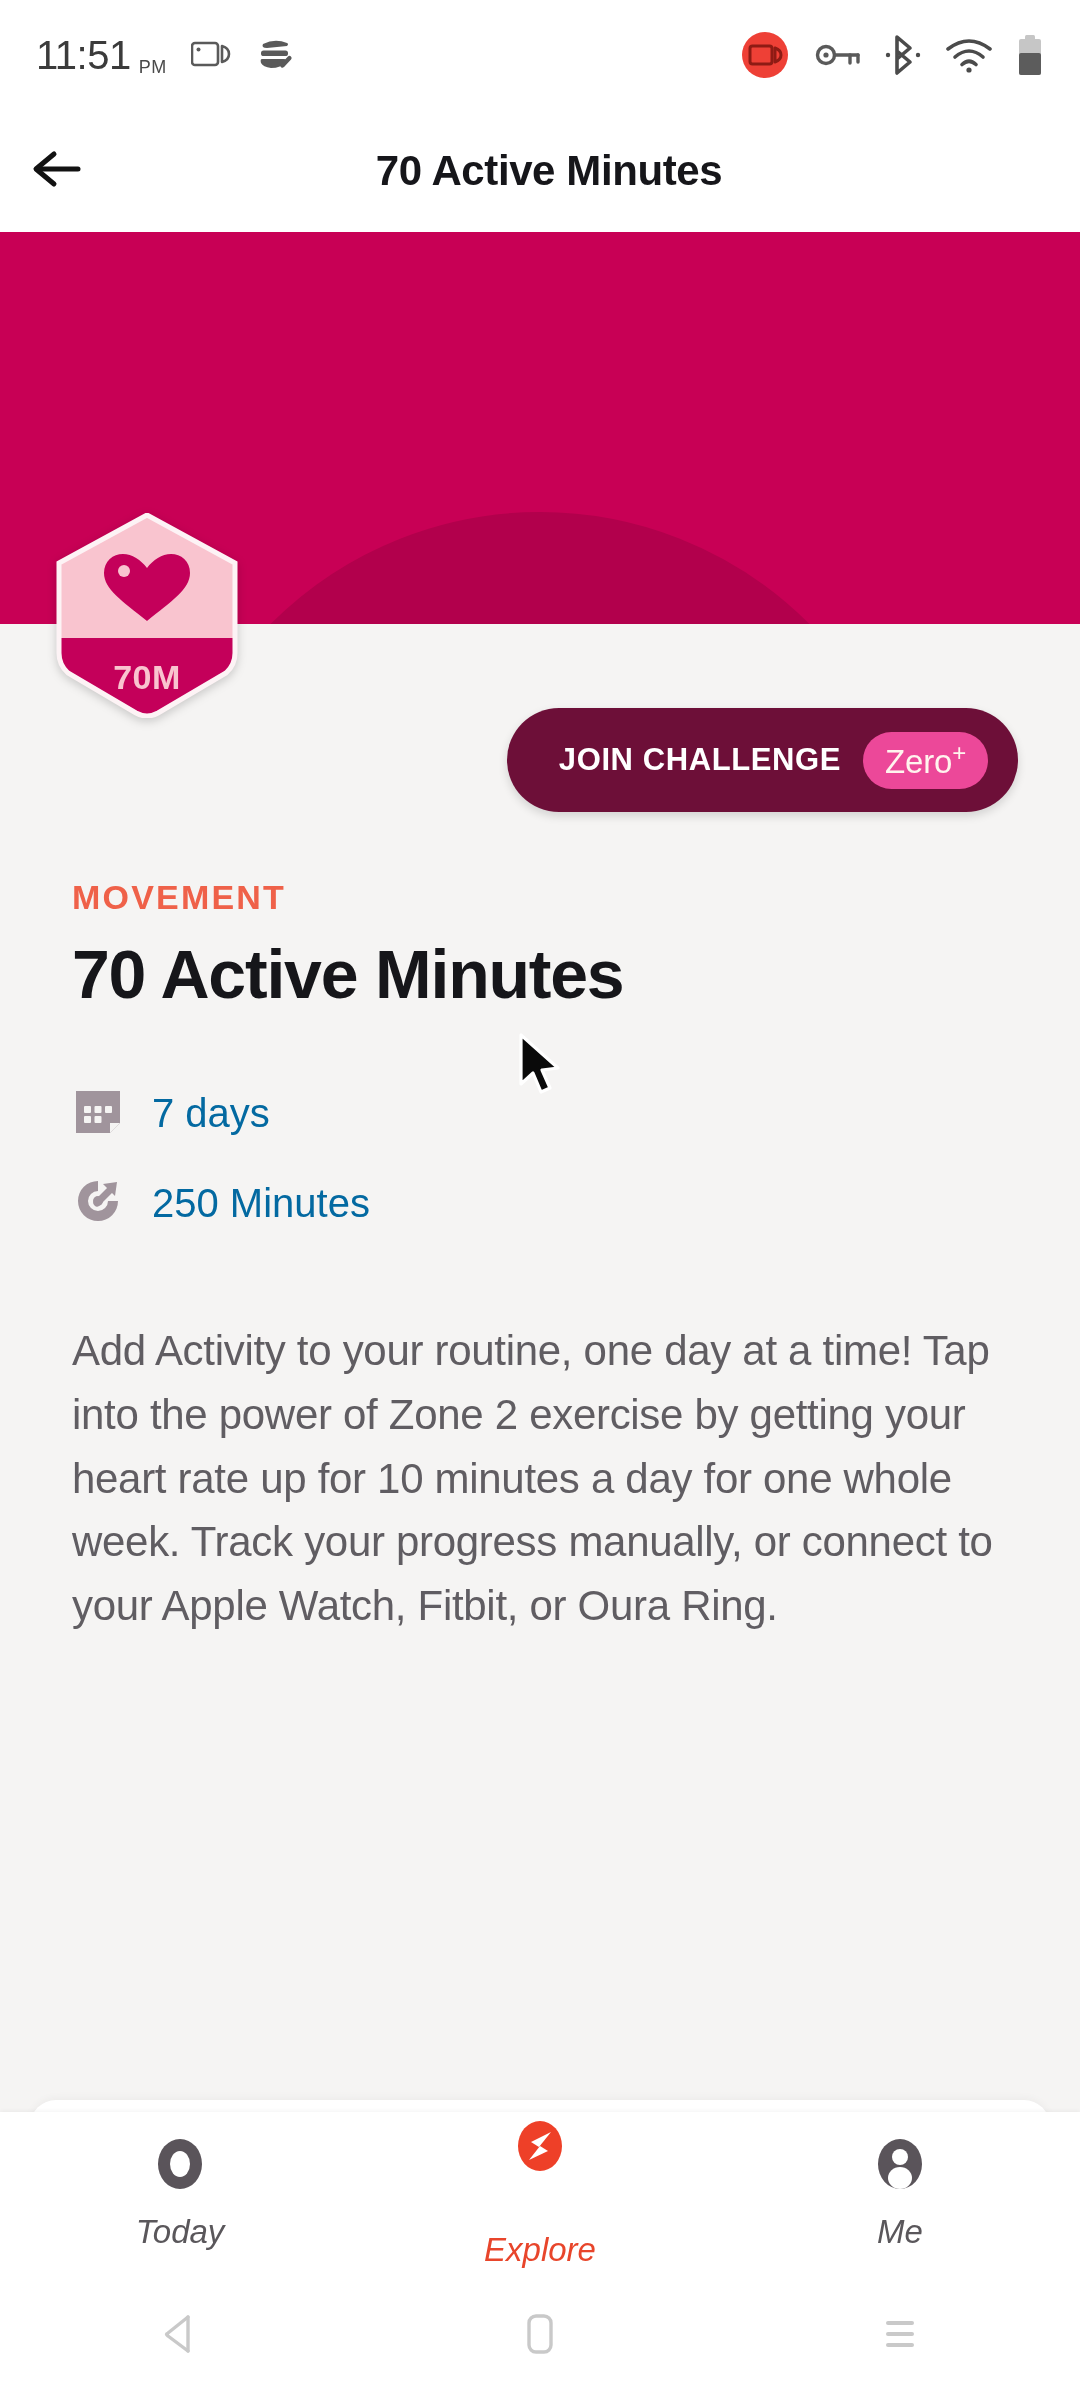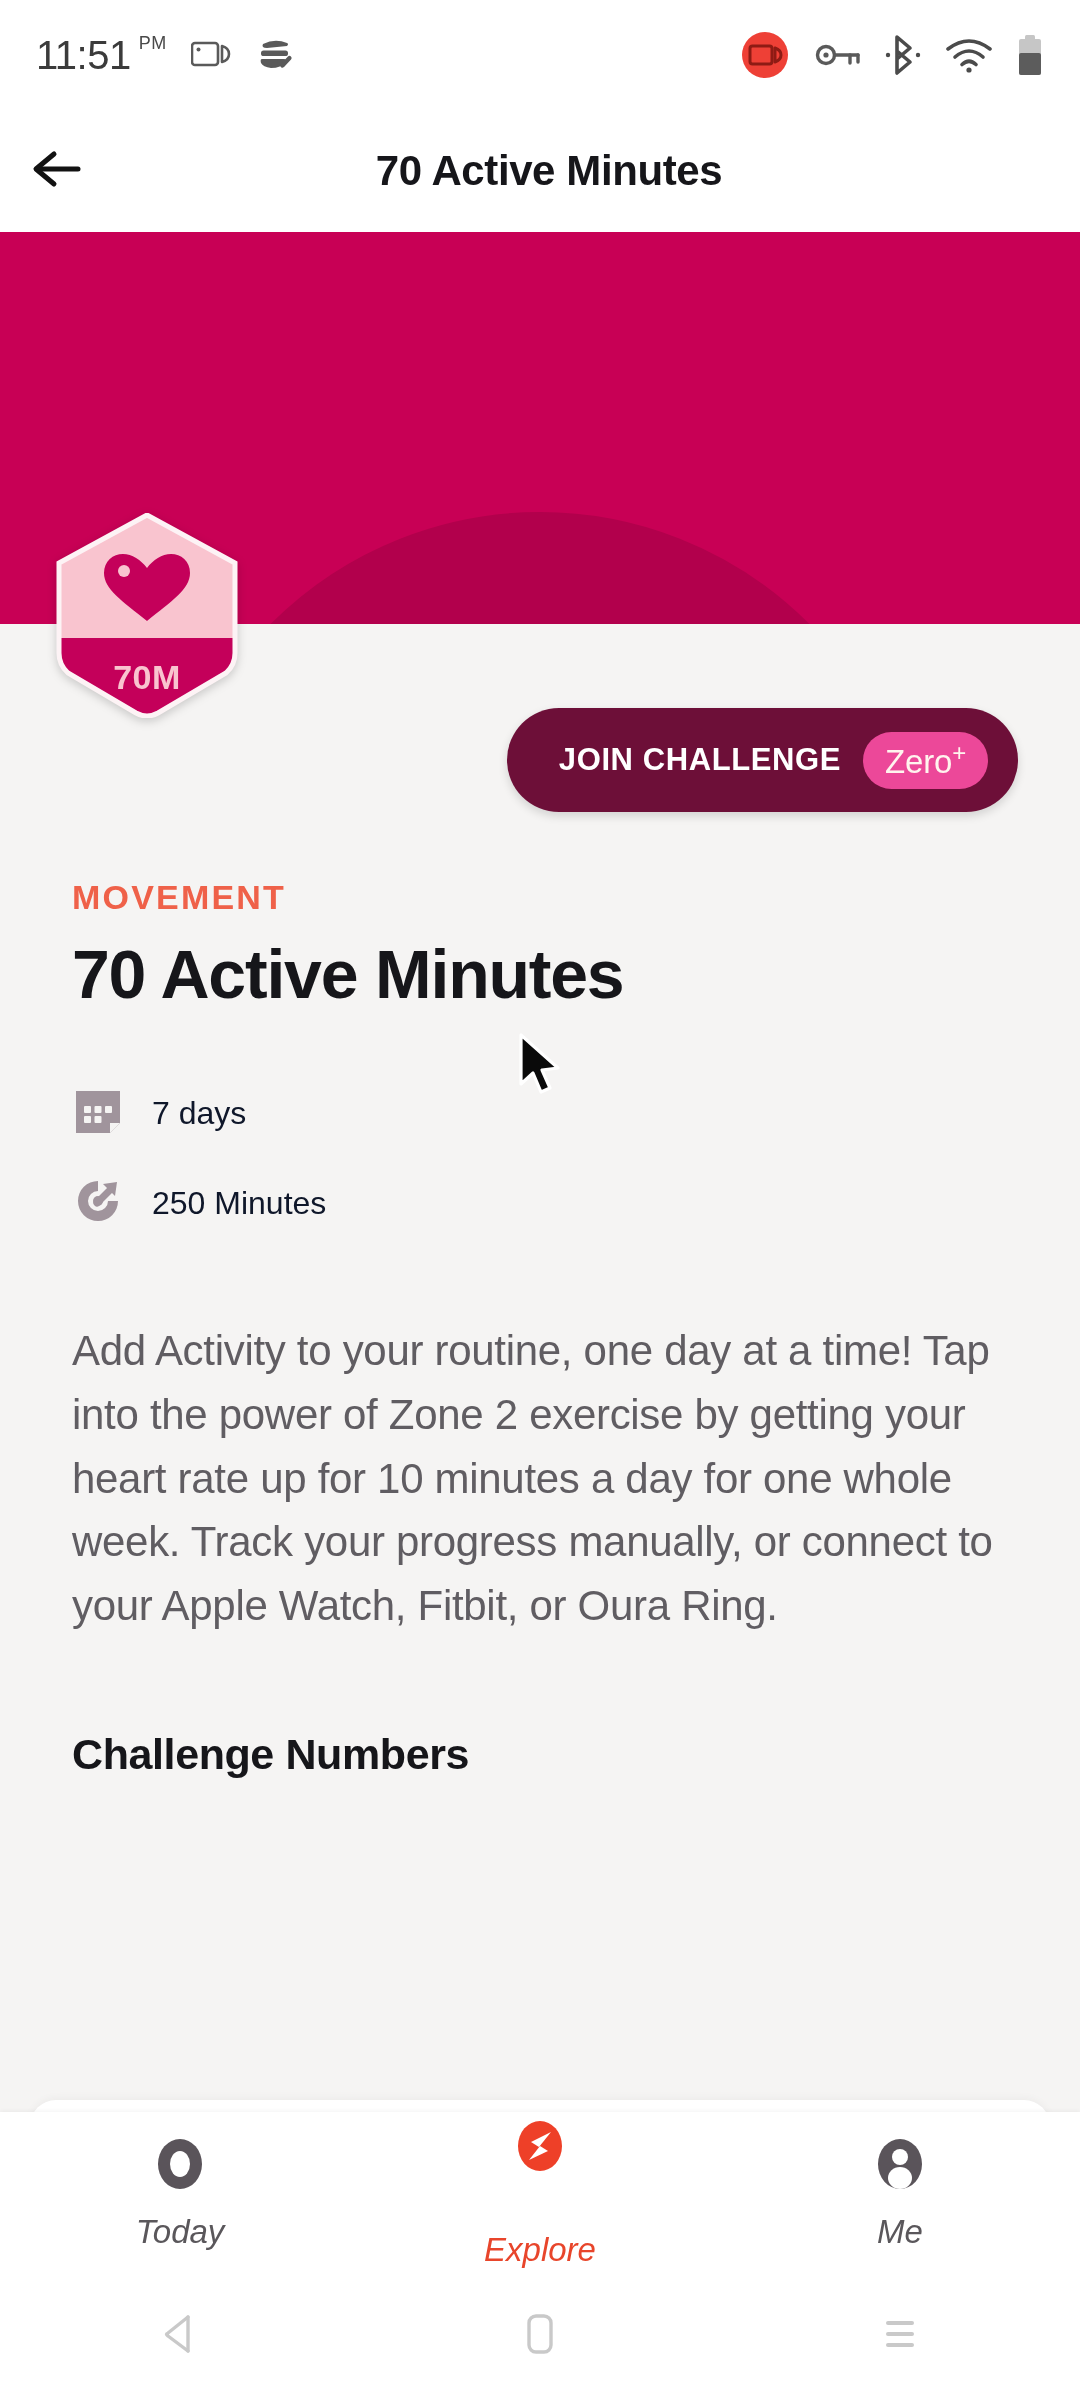--- a/index.html
+++ b/index.html
@@ -11,21 +11,21 @@
   }
   #screen { position:relative; width:1080px; height:2400px; background:#f5f4f3; }
 
   
   .statusbar{
     position:absolute; top:0; left:0; width:1080px; height:110px;
     background:#ffffff; display:flex; align-items:center;
     padding:0 36px; z-index:40;
   }
   .sb-left{ display:flex; align-items:center; gap:24px; }
-  .sb-clock{ font-size:40px; color:#3b3b3b; letter-spacing:-0.5px; display:flex; align-items:flex-start; gap:8px;}
+  .sb-clock{ font-size:40px; color:#3b3b3b; letter-spacing:-0.5px; display:flex; align-items:flex-end; gap:8px;}
   .sb-clock .ampm{ font-size:18px; color:#4a4a4a; letter-spacing:0.5px;}
   .sb-right{ margin-left:auto; display:flex; align-items:center; gap:22px; }
   .sb-icon{ display:flex; align-items:center; justify-content:center; }
 
   
   .appbar{
     position:absolute; top:110px; left:0; width:1080px; height:122px;
     background:#ffffff; display:flex; align-items:center; z-index:30;
   }
   .back-btn{ width:118px; display:flex; align-items:center; justify-content:center; }
@@ -75,21 +75,21 @@
   .eyebrow{
     margin:254px 0 0 72px; color:#ef6149; font-size:34px;
     font-weight:700; letter-spacing:2.2px;
   }
   .bigtitle{
     margin:18px 0 0 72px; font-size:68px; font-weight:700;
     color:#16161a; letter-spacing:-1.2px;
   }
   .meta-list{ margin:72px 0 0 72px; display:flex; flex-direction:column; gap:34px; }
   .meta-row{ display:flex; align-items:center; gap:28px; }
-  .meta-text{ font-size:32px; color:#0f172a; }
+  .meta-text{ font-size:40px; color:#0369a1; }
   .desc{
     margin:88px 72px 0 72px; font-size:42px; line-height:1.52;
     color:#605d62; letter-spacing:-0.3px; max-width:930px;
   }
   .section-head{
     margin:92px 0 0 72px; font-size:43px; font-weight:700; color:#16161a;
     letter-spacing:-0.4px;
   }
 
   
@@ -262,21 +262,20 @@
             <path d="M25 28 L40 13" stroke="#a0949c" stroke-width="7" stroke-linecap="round"></path>
             <path d="M31 9 L45 7 L43 21 Z" fill="#a0949c"></path>
             <circle cx="26" cy="26" r="5" fill="#a0949c"></circle>
           </svg>
         </span>
         <span class="meta-text">250 Minutes</span>
       </div>
     </div>
 
     <p class="desc">Add Activity to your routine, one day at a time! Tap into the power of Zone 2 exercise by getting your heart rate up for 10 minutes a day for one whole week. Track your progress manually, or connect to your Apple Watch, Fitbit, or Oura Ring.</p>
-    <div class="section-head">Challenge Numbers</div>
   </div>
 
   <div class="peek-card"></div>
 
   <div class="bottomnav">
     <div class="nav-item">
       <span>
         <svg width="62" height="62" viewBox="0 0 62 62">
           <ellipse cx="31" cy="31" rx="22" ry="25" fill="#5a545a"></ellipse>
           <ellipse cx="31" cy="31" rx="10" ry="13" fill="#ffffff"></ellipse>

